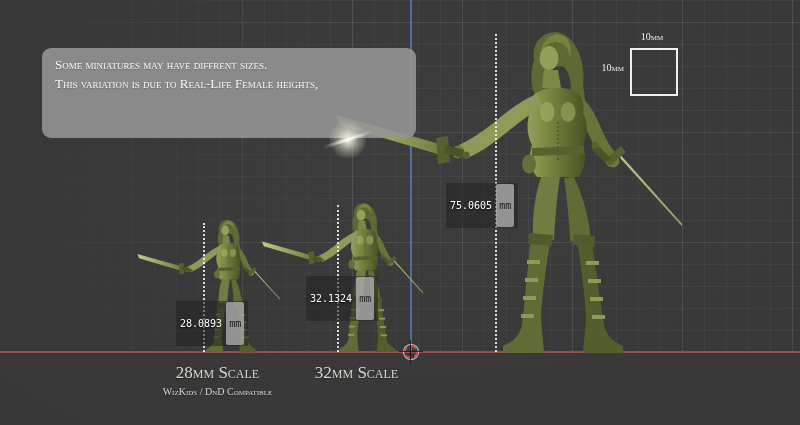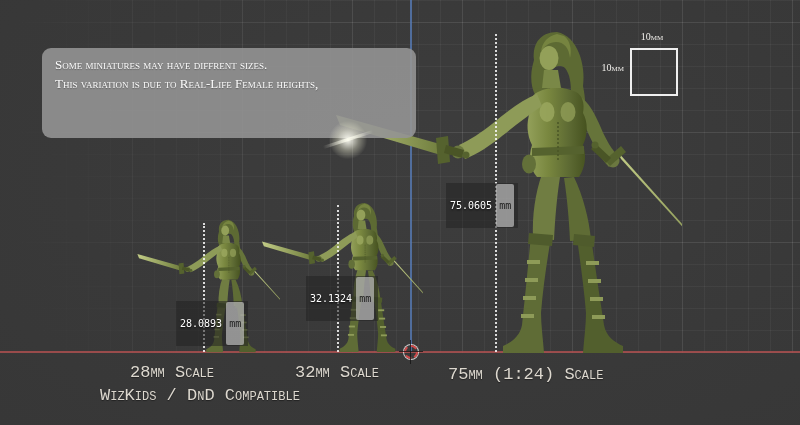--- a/index.html
+++ b/index.html
@@ -57,25 +57,25 @@
   .sword-glare{position:absolute; left:328px; top:120px; width:40px; height:40px; z-index:6; pointer-events:none;
     background:radial-gradient(circle, rgba(255,255,245,.95) 0%, rgba(255,255,225,.35) 38%, transparent 68%);}
   .sword-glare::before{content:""; position:absolute; left:-6px; top:18px; width:52px; height:3px;
     background:linear-gradient(90deg, transparent, rgba(255,255,240,.8), transparent); transform:rotate(-18deg);}
   
   .ref-square{position:absolute; left:630px; top:48px; width:44px; height:44px; border:2px solid #efefef; z-index:2;}
   .ref-label{position:absolute; font-variant:small-caps; font-size:10px; color:#f2f0ec; z-index:2;}
   .ref-top{left:628px; top:31px; width:48px; text-align:center;}
   .ref-side{left:582px; top:62px; width:42px; text-align:right;}
   
-  .caption{position:absolute; font-variant:small-caps; color:#ddd8cf; z-index:2;
-    text-shadow:0 1px 1px rgba(0,0,0,.4);font-family:Liberation Mono, monospace;}
+  .caption{position:absolute; font-variant:small-caps; color:#ddd8cf; text-align:center; z-index:2;
+    text-shadow:0 1px 1px rgba(0,0,0,.4);}
   .cap-28 {left:130px; top:363px; width:175px; font-size:17px;}
-  .cap-sub{left:100px; top:386px; width:235px; font-size:17px;}
-  .cap-32 {left:295px; top:363px; width:145px; font-size:17px;}
+  .cap-sub{left:100px; top:386px; width:235px; font-size:10px;}
+  .cap-32 {left:284px; top:363px; width:145px; font-size:17px;}
   .cap-75 {left:448px; top:365px; width:165px; font-size:17px;}
   .credit{position:absolute; right:8px; top:403px; font-variant:small-caps; font-size:11.5px; color:#c9c5bc; z-index:2;}
 </style>
 </head>
 <body>
 
 <div id="stage">
 
   <div class="grid grid-minor"></div>
   <div class="grid grid-major"></div>
@@ -188,15 +188,14 @@
   </div>
   <div class="sword-glare"></div>
 
   <div class="ref-square"></div>
   <div class="ref-label ref-top">10mm</div>
   <div class="ref-label ref-side">10mm</div>
 
   <div class="caption cap-28">28mm Scale</div>
   <div class="caption cap-sub">WizKids / DnD Compatible</div>
   <div class="caption cap-32">32mm Scale</div>
-  <div class="caption cap-75">75mm (1:24) Scale</div>
 
 </div>
 
 </body></html>

